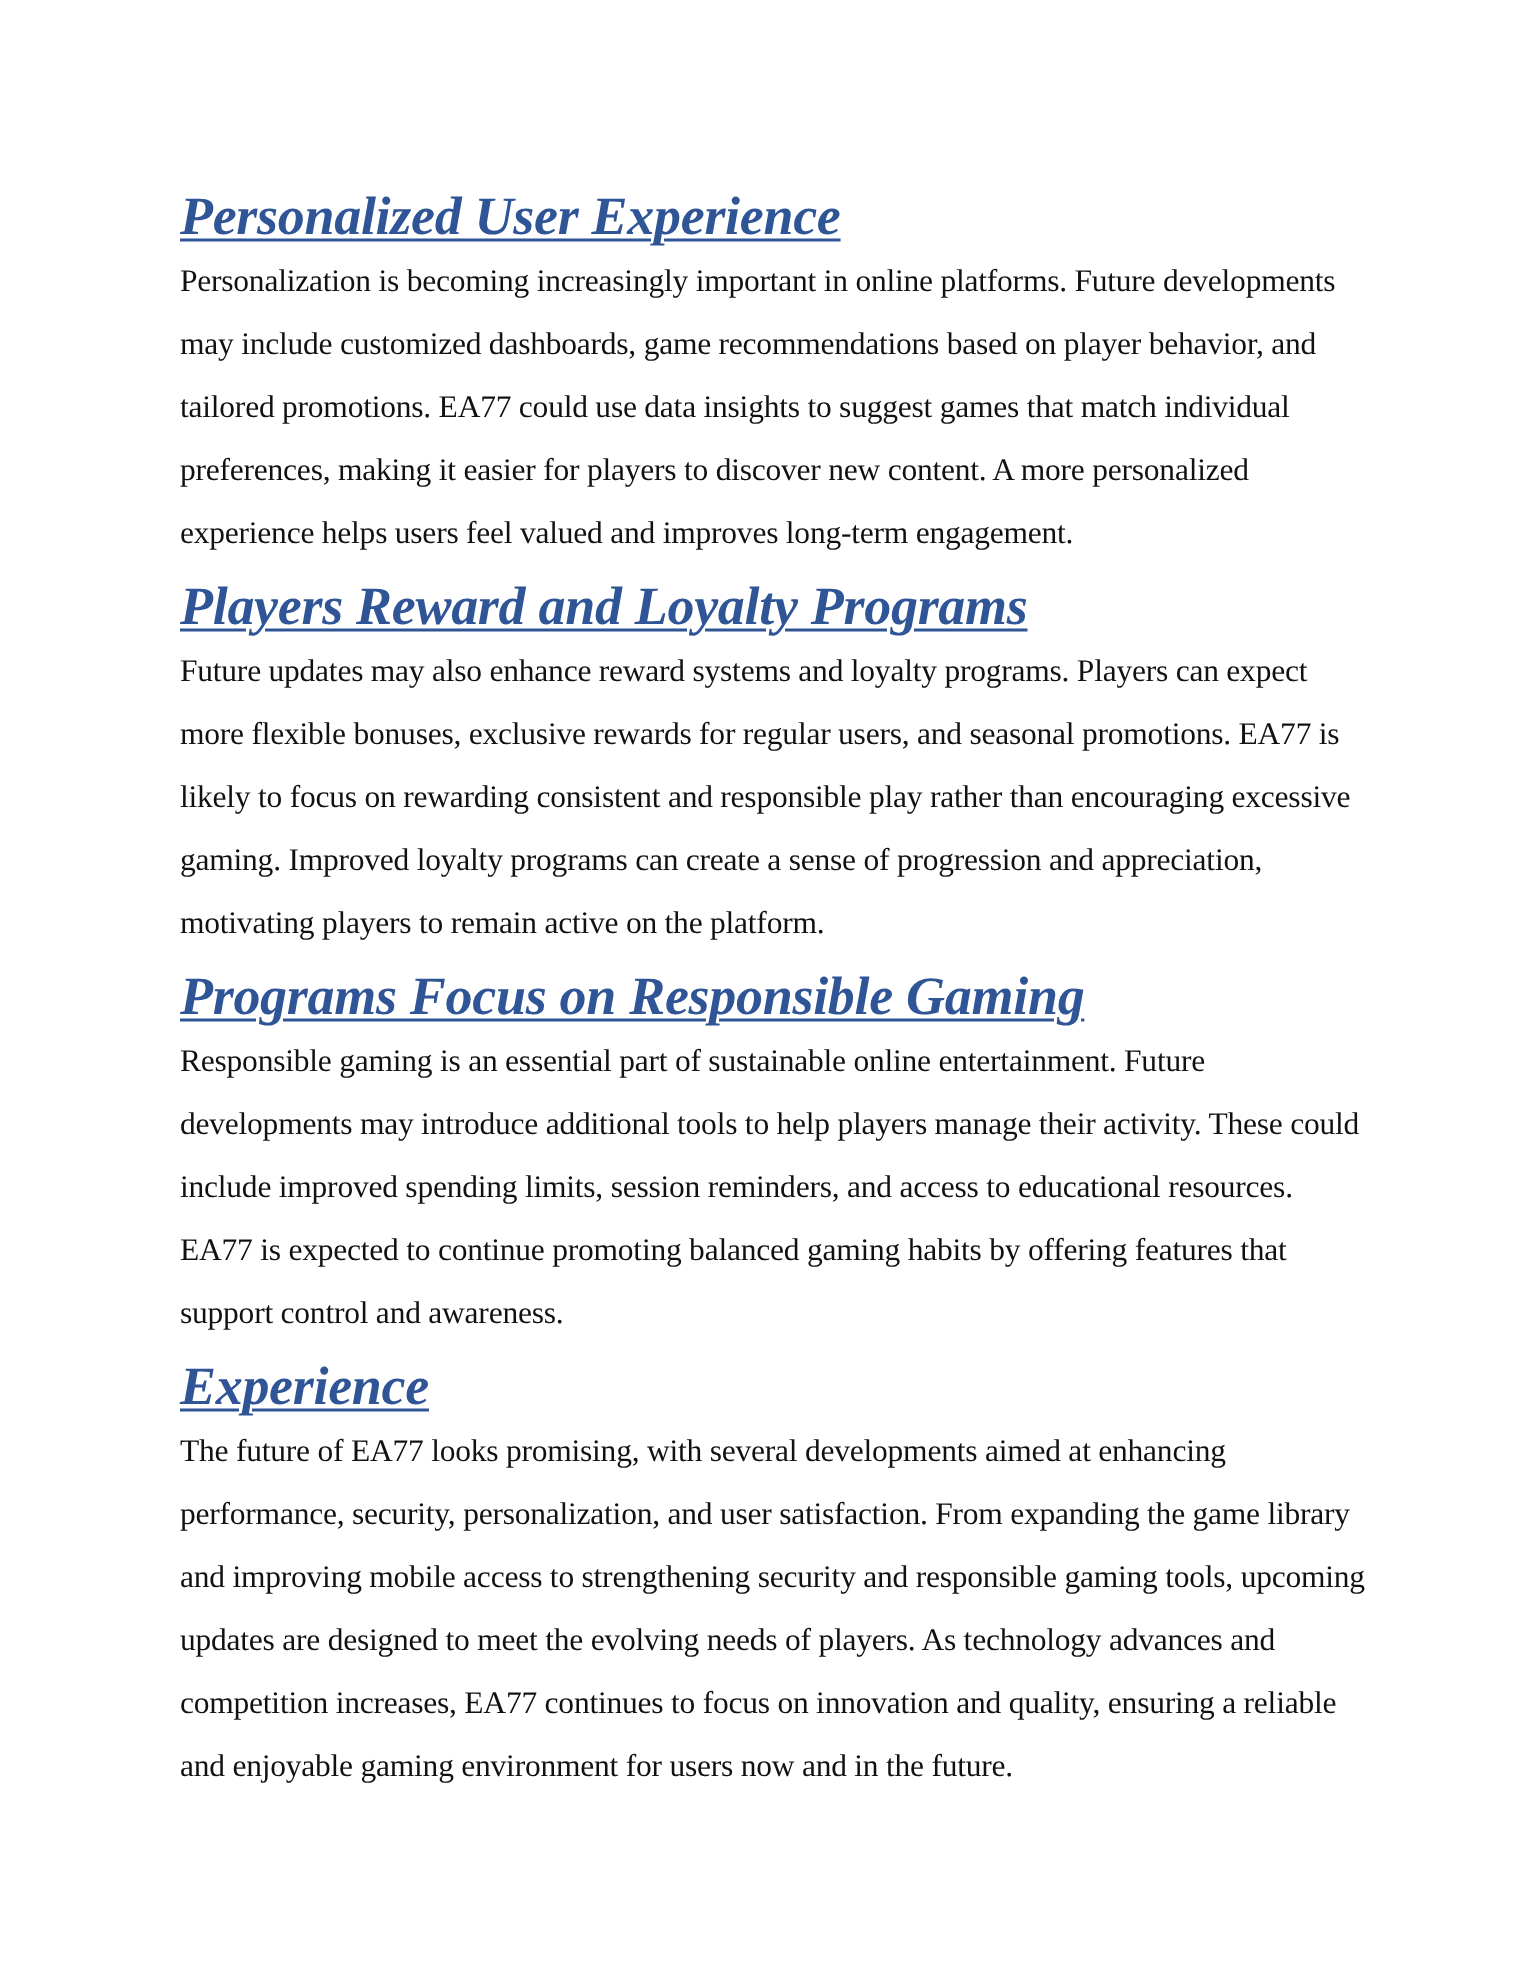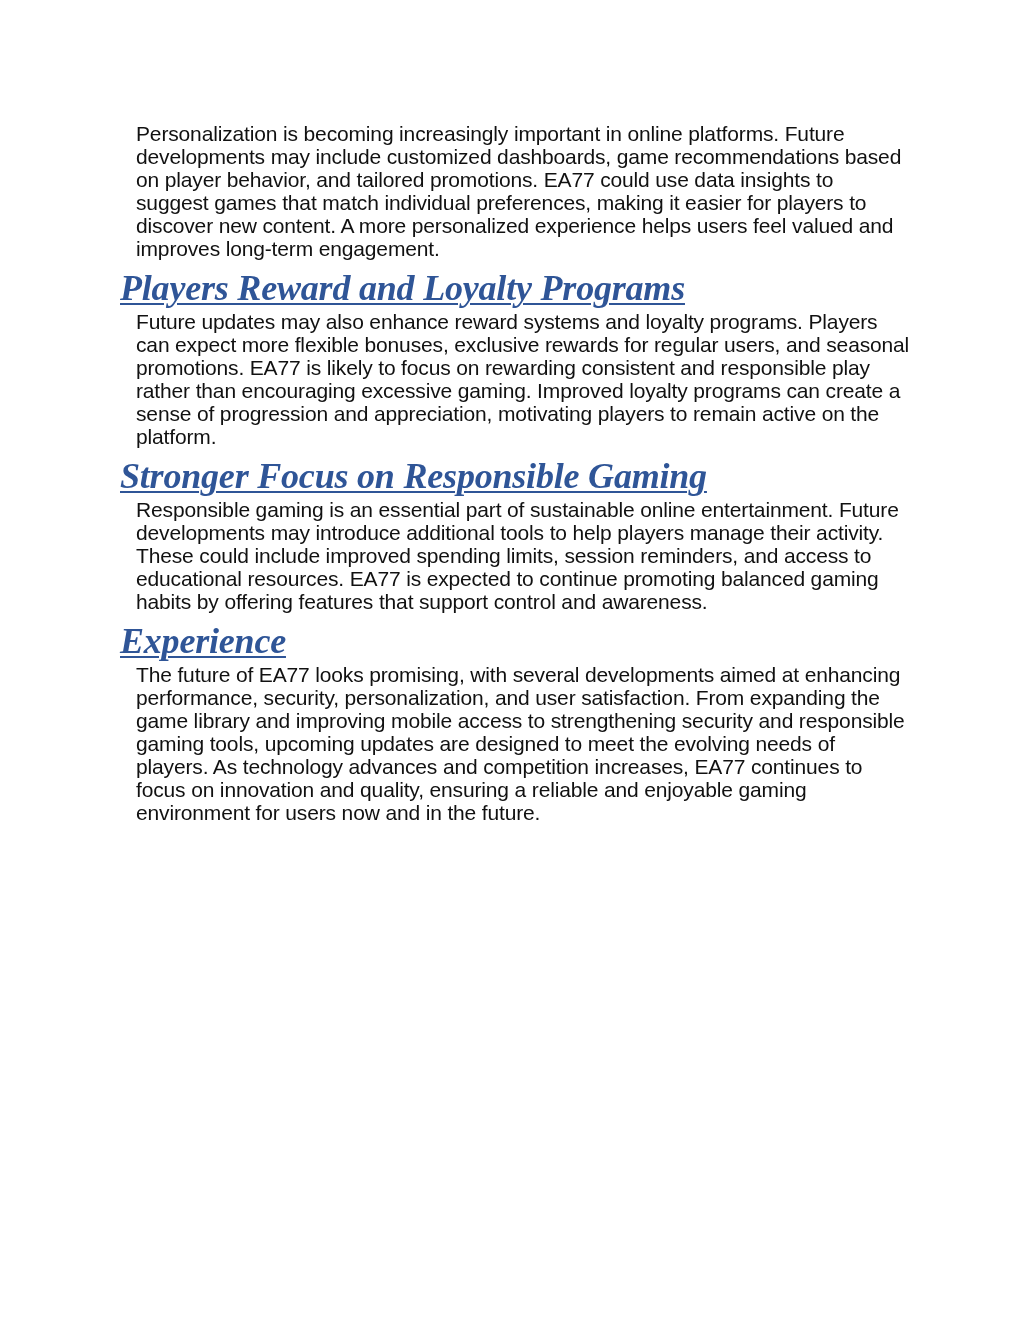--- a/index.html
+++ b/index.html
@@ -12,41 +12,42 @@
     font-size: 36px;
     line-height: 44px;
     color: #2f5597;
     text-decoration: underline;
     text-decoration-thickness: 2px;
     text-underline-offset: 3px;
     margin: 0 0 0 0;
     letter-spacing: -0.2px;
   }
   p {
-    font-family: Liberation Sans, sans-serif;
+    font-family: Liberation Serif, serif;
     font-size: 21px;
-    line-height: 23px;
+    line-height: 42px;
     color: #111111;
-    margin: 0 0 6px 16px;
+    margin: 0 0 6px 0;
     letter-spacing: -0.15px;
   }
   section { margin: 0; }
 </style>
 </head>
 <body>
 
 <div class="page">
   <section>
+    <h2 style="color: rgb(47, 85, 151);">Personalized User Experience</h2>
     <p style="color: rgb(17, 17, 17);">Personalization is becoming increasingly important in online platforms. Future developments may include customized dashboards, game recommendations based on player behavior, and tailored promotions. EA77 could use data insights to suggest games that match individual preferences, making it easier for players to discover new content. A more personalized experience helps users feel valued and improves long-term engagement.</p>
   </section>
   <section>
     <h2 style="color: rgb(47, 85, 151);">Players Reward and Loyalty Programs</h2>
     <p style="color: rgb(17, 17, 17);">Future updates may also enhance reward systems and loyalty programs. Players can expect more flexible bonuses, exclusive rewards for regular users, and seasonal promotions. EA77 is likely to focus on rewarding consistent and responsible play rather than encouraging excessive gaming. Improved loyalty programs can create a sense of progression and appreciation, motivating players to remain active on the platform.</p>
   </section>
   <section>
-    <h2 style="color: rgb(47, 85, 151);">Stronger Focus on Responsible Gaming</h2>
+    <h2 style="color: rgb(47, 85, 151);">Programs Focus on Responsible Gaming</h2>
     <p style="color: rgb(17, 17, 17);">Responsible gaming is an essential part of sustainable online entertainment. Future developments may introduce additional tools to help players manage their activity. These could include improved spending limits, session reminders, and access to educational resources. EA77 is expected to continue promoting balanced gaming habits by offering features that support control and awareness.</p>
   </section>
   <section>
     <h2 style="color: rgb(47, 85, 151);">Experience</h2>
     <p style="color: rgb(17, 17, 17);">The future of EA77 looks promising, with several developments aimed at enhancing performance, security, personalization, and user satisfaction. From expanding the game library and improving mobile access to strengthening security and responsible gaming tools, upcoming updates are designed to meet the evolving needs of players. As technology advances and competition increases, EA77 continues to focus on innovation and quality, ensuring a reliable and enjoyable gaming environment for users now and in the future.</p>
   </section>
 </div>
 
 </body></html>

